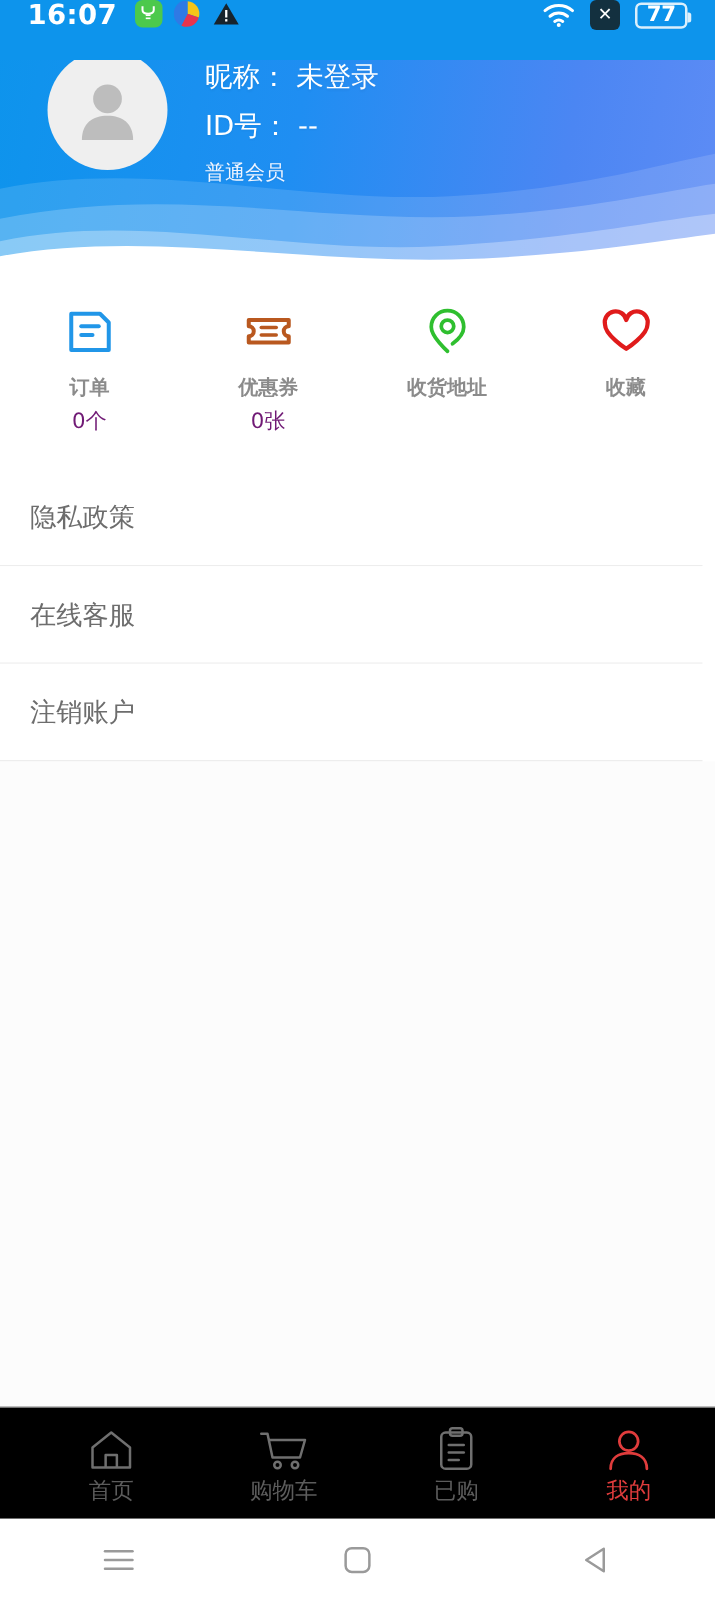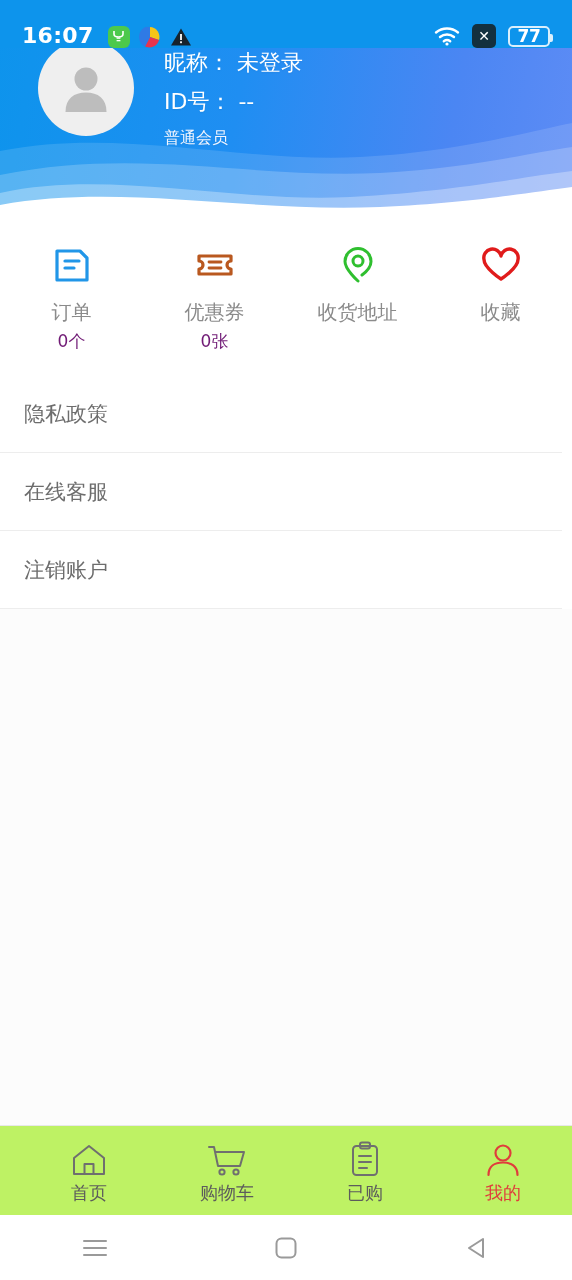--- a/index.html
+++ b/index.html
@@ -6,21 +6,21 @@
   html, body {
     width:572px; height:1280px;
     font-family:"DejaVu Sans","Liberation Sans",sans-serif;
     background:#ffffff; overflow:hidden;
   }
   .phone { position:relative; width:572px; height:1280px; background:#fcfcfc; }
 
   
   .statusbar {
     position:absolute; top:0; left:0; width:572px; height:48px;
-    background:#0d94ec; display:flex; align-items:flex-end;
+    background:#0d94ec; display:flex; align-items:flex-start;
     padding:0 22px; z-index:5;
   }
   .sb-time { color:#ffffff; font-size:22px; font-weight:600; letter-spacing:.3px; }
   .sb-left-icons { display:flex; align-items:center; gap:9px; margin-left:14px; }
   .sb-right { margin-left:auto; display:flex; align-items:center; gap:12px; }
   .ic-app1 {
     width:22px; height:22px; border-radius:6px; background:#4cc94c;
     display:flex; align-items:center; justify-content:center;
   }
   .ic-app2 { width:22px; height:22px; border-radius:50%; overflow:hidden; position:relative; }
@@ -62,39 +62,39 @@
   .p-line.small { font-size:16px; color:#f2f6ff; margin-bottom:4px; }
 
   
   .quick {
     position:absolute; top:212px; left:0; width:572px; height:163px;
     background:#ffffff; display:flex; align-items:flex-start;
     padding-top:30px;
   }
   .qa { flex:1; display:flex; flex-direction:column; align-items:center; }
   .qa-icon { height:46px; display:flex; align-items:center; justify-content:center; }
-  .qa-label { margin-top:14px; font-size:20px; color:#8b8b8b; line-height:1; }
+  .qa-label { margin-top:14px; font-size:16px; color:#8b8b8b; line-height:1;font-weight:bold; }
   .qa-count { margin-top:11px; font-size:17px; color:#701a75; line-height:1; }
 
   
   .menu { position:absolute; top:375px; left:0; width:572px; background:#ffffff; }
   .menu-row {
     height:78px; display:flex; align-items:center;
     padding-left:24px; background:#ffffff; position:relative;
   }
   .menu-row::after {
     content:""; position:absolute; left:0; bottom:0; width:562px; height:1px;
     background:#ededed;
   }
   .menu-label { font-size:21px; color:#6d6d6d; }
 
   
   .tabbar {
     position:absolute; left:0; bottom:65px; width:572px; height:90px;
-    background:#bef264; border-top:1px solid #e8e8e8;
+    background:#000000; border-top:1px solid #e8e8e8;
     display:flex; align-items:center;padding-left:20px;
   }
   .tab { flex:1; display:flex; flex-direction:column; align-items:center; gap:7px; }
   .tab-icon { height:38px; display:flex; align-items:flex-end; justify-content:center; }
   .tab-label { font-size:18px; color:#5c5c5c; line-height:1; }
   .tab.active .tab-label { color:#e03c3c; }
 
   
   .navbar {
     position:absolute; left:0; bottom:0; width:572px; height:65px;

